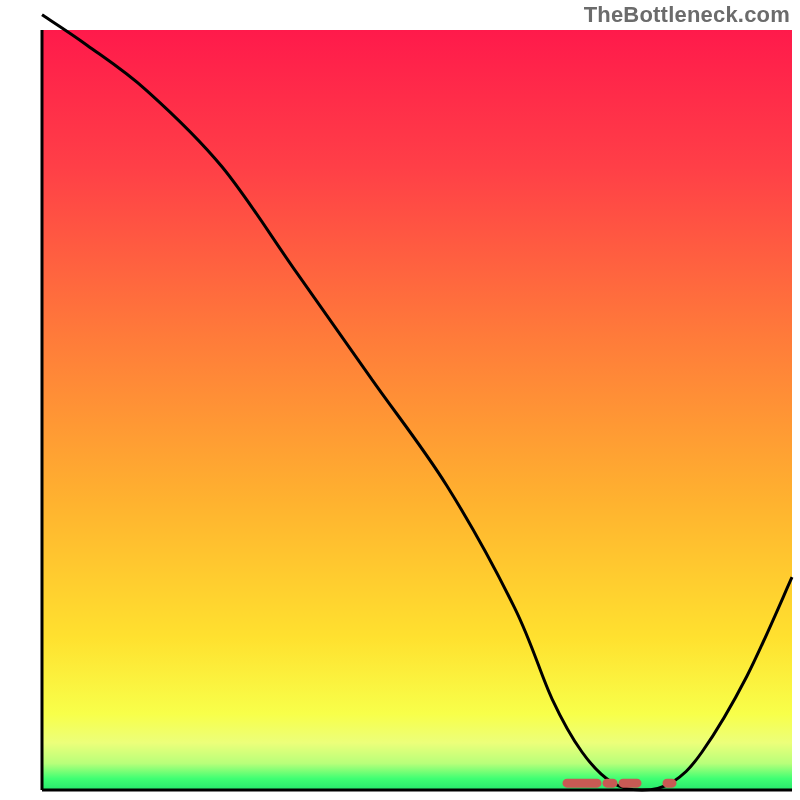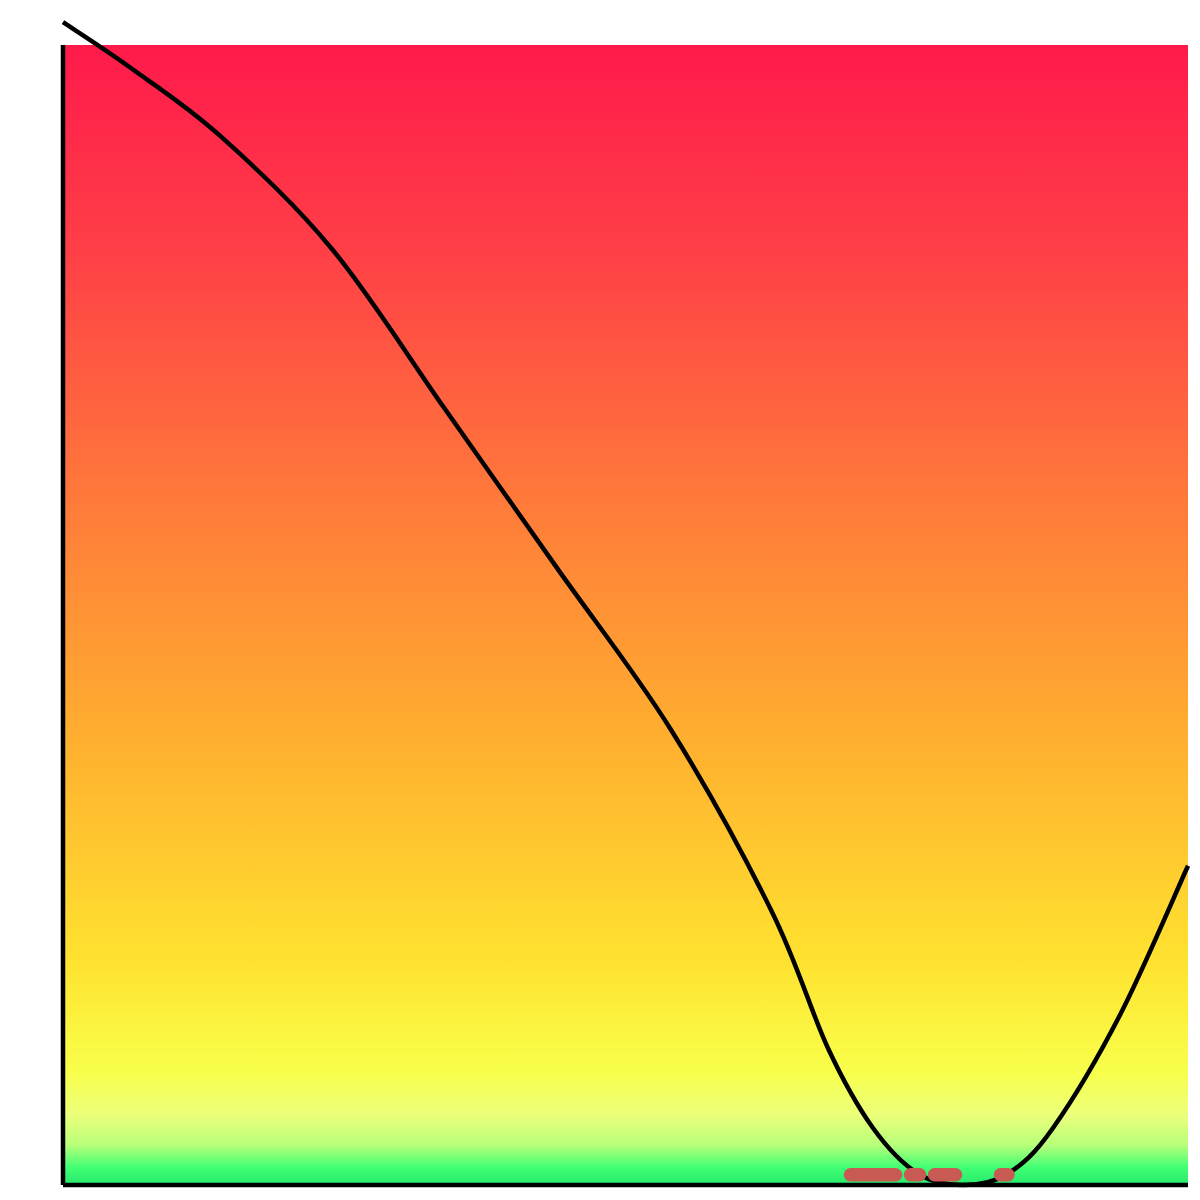--- a/index.html
+++ b/index.html
@@ -28,20 +28,21 @@
   svg {
     position: absolute;
     top: 0;
     left: 0;
   }
 </style>
 </head>
 <body>
 <div class="frame">
 
+  <div class="watermark">TheBottleneck.com</div>
 
   <svg id="chart-svg" width="800" height="800" viewBox="0 0 800 800">
     <defs>
       <linearGradient id="heat" x1="0" y1="0" x2="0" y2="1">
 
       <stop offset="0%" stop-color="#ff1a4b"></stop>
           <stop offset="18%" stop-color="#ff3f47"></stop>
           <stop offset="40%" stop-color="#ff7a3a"></stop>
           <stop offset="62%" stop-color="#ffb22f"></stop>
           <stop offset="80%" stop-color="#ffe12f"></stop>

